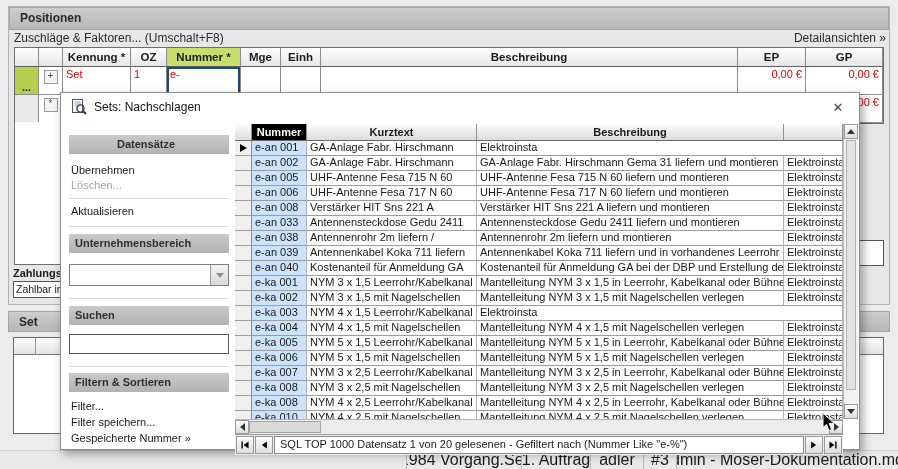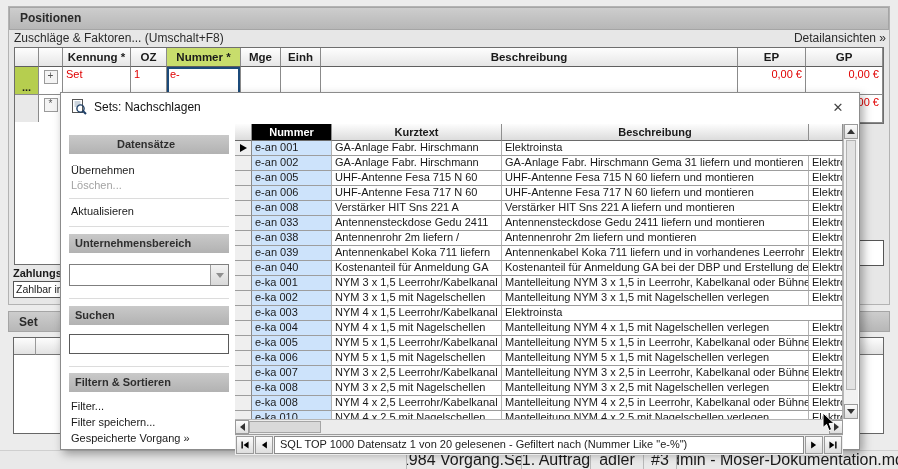--- a/index.html
+++ b/index.html
@@ -48,21 +48,21 @@
           font-family:"Liberation Sans",sans-serif;padding:0 3px;}
   
   .lg-h{display:flex;height:17px;}
   .lg-h > div{box-sizing:border-box;border-right:1px solid #8f8f8f;border-bottom:1px solid #6a6a6a;
               background:linear-gradient(#fdfdfd,#dcdcdc);font-weight:bold;font-size:11px;
               text-align:center;line-height:16px;overflow:hidden;white-space:nowrap;}
   .lg-h .h-num{background:#000;color:#fff;}
   .lg-row{display:flex;height:15px;}
   .lg-cell{box-sizing:border-box;border-right:1px solid #b2b2b2;border-bottom:1px solid #9d9d9d;
            font-size:11px;line-height:13px;padding:0 3px;white-space:nowrap;overflow:hidden;background:#fff;}
-  .w-sel{width:17px}.w-num{width:80px}.w-kt{width:170px}.w-bes{width:307px}.w-gw{flex:1}
+  .w-sel{width:17px}.w-num{width:55px}.w-kt{width:170px}.w-bes{width:307px}.w-gw{flex:1}
   .lg-cell.sel{background:#efefef;border-right:1px solid #8a8a8a;padding:0;}
   .lg-cell.num{background:#cde3fb;}
   .sel.current::after{content:"";display:block;margin:3px auto 0;width:0;height:0;
        border-left:7px solid #000;border-top:4px solid transparent;border-bottom:4px solid transparent;}
   
   .sbtn{box-sizing:border-box;background:linear-gradient(#fbfbfb,#dedede);border:1px solid #9a9a9a;
         display:flex;align-items:center;justify-content:center;cursor:pointer;}
   .hscroll{display:flex;background:#ececec;border-top:1px solid #b5b5b5;}
   .hthumb{width:70px;background:#d9d9d9;border:1px solid #a5a5a5;margin:1px 0;}
   .tri-l{width:0;height:0;border-top:4px solid transparent;border-bottom:4px solid transparent;border-right:5px solid #333;}
@@ -193,21 +193,21 @@
             <div class="tri-down"></div>
           </div>
       </div>
       <div class="sb-sep" style="margin-top:12px;"></div>
       <div class="sb-head" style="margin-top:7px;">Suchen</div>
       <input class="search" style="margin-top: 9px;" value="">
       <div class="sb-sep" style="margin-top:12px;"></div>
       <div class="sb-head" style="margin-top:6px;">Filtern &amp; Sortieren</div>
       <div class="sb-link" style="margin-top:8px;">Filter...</div>
       <div class="sb-link" style="margin-top:4px;">Filter speichern...</div>
-      <div class="sb-link" style="margin-top:4px;">Gespeicherte Vorgang »</div>
+      <div class="sb-link" style="margin-top:4px;">Gespeicherte Nummer »</div>
     </div>
 
     <div class="abs" style="left:174px;top:31px;width:608px;">
       <div class="lg-h">
         <div class="w-sel"></div>
         <div class="w-num h-num">Nummer</div>
         <div class="w-kt">Kurztext</div>
         <div class="w-bes">Beschreibung</div>
         <div class="w-gw"></div>
       </div>

